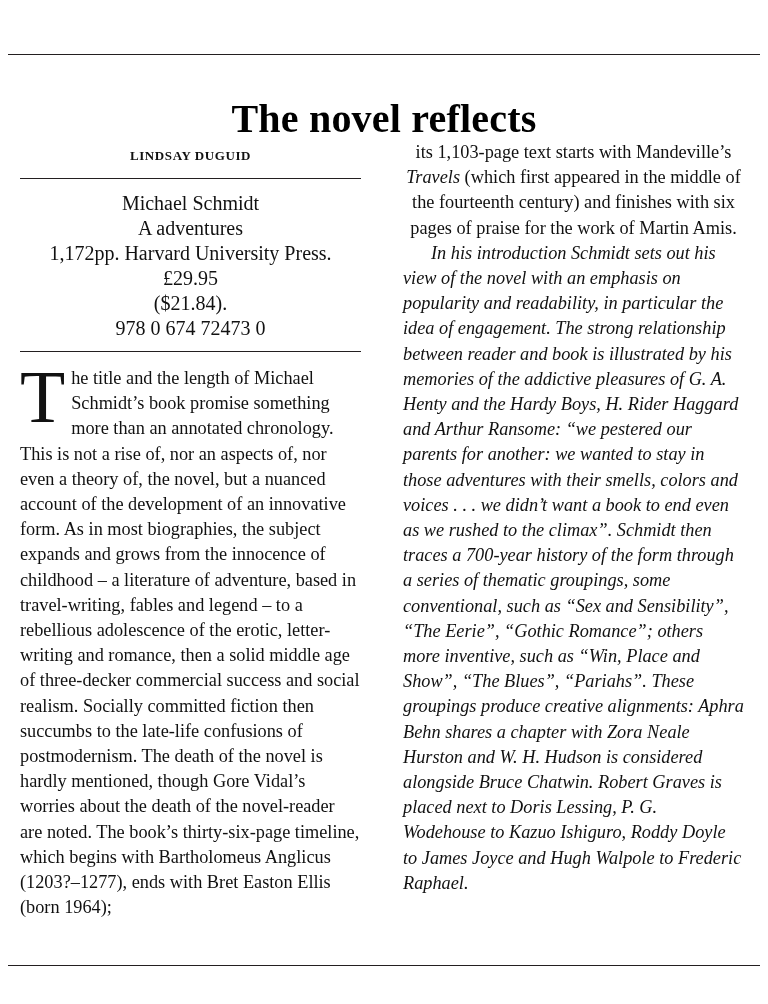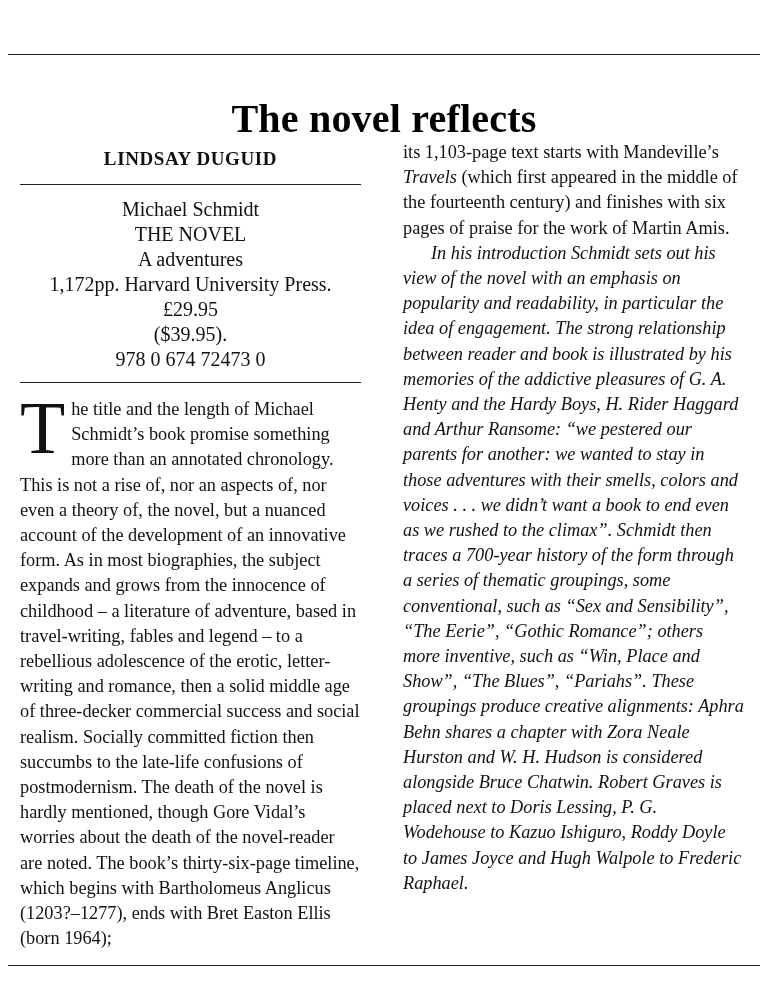--- a/index.html
+++ b/index.html
@@ -56,21 +56,21 @@
     display: flex;
     gap: 42px;
   }
   .col {
     width: 341px;
     position: relative;
   }
   .byline {
     text-align: center;
     font-weight: bold;
-    font-size: 19px;
+    font-size: 13px;
     letter-spacing: 0.6px;
     margin: 8px 0 14px 0;
   }
   .hr {
     border-top: 1px solid #231f20;
     margin: 0 0 12px 0;
   }
   .bookinfo {
     text-align: center;
     font-size: 20px;
@@ -94,21 +94,21 @@
     position: relative;
   }
   .dropcap {
     float: left;
     font-size: 74px;
     line-height: 58px;
     padding: 2px 6px 0 0;
     font-family: "Liberation Serif", serif;
     font-weight: normal;
   }
-  .col-right p.body:first-child { text-indent: 0; }
+  .col-right p.body:first-child { text-indent: 0; text-align: center; }
   i { font-style: italic; }
 </style>
 </head>
 <body>
 
 <div class="page">
 
   <div class="rule-top"></div>
 
   <h1 class="headline">The novel reflects</h1>
@@ -116,24 +116,23 @@
   <div class="columns">
 
     <div class="col col-left">
 
       <div class="byline">LINDSAY DUGUID</div>
 
       <div class="hr"></div>
 
       <div class="bookinfo">
         <div>Michael Schmidt</div>
-        <div>THE NOVEL</div>
         <div>A adventures</div>
         <div>1,172pp. Harvard University Press. £29.95</div>
-        <div>($39.95).</div>
+        <div>($21.84).</div>
         <div>978 0 674 72473 0</div>
       </div>
 
       <div class="hr2"></div>
 
       <p class="body dropcap-para"><span class="dropcap">T</span><span>he title and the length of Michael Schmidt’s book promise something more than an annotated chronology. This is not a rise of, nor an aspects of, nor even a theory of, the novel, but a nuanced account of the development of an innovative form. As in most biographies, the subject expands and grows from the innocence of childhood – a literature of adventure, based in travel-writing, fables and legend – to a rebellious adolescence of the erotic, letter-writing and romance, then a solid middle age of three-decker commercial success and social realism. Socially committed fiction then succumbs to the late-life confusions of postmodernism. The death of the novel is hardly mentioned, though Gore Vidal’s worries about the death of the novel-reader are noted. The book’s thirty-six-page timeline, which begins with Bartholomeus Anglicus (1203?–1277), ends with Bret Easton Ellis (born 1964);</span></p>
 
     </div>
 
     <div class="col col-right">

